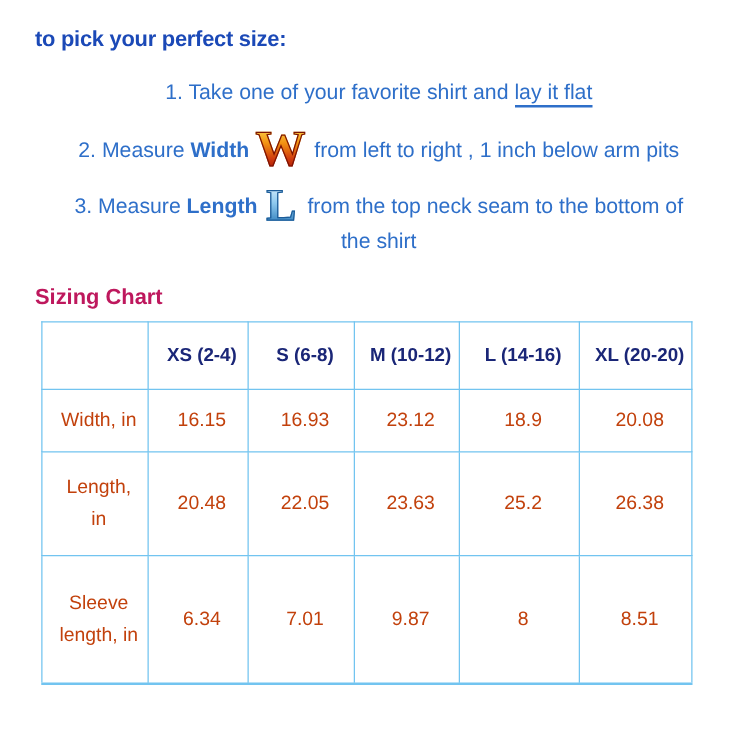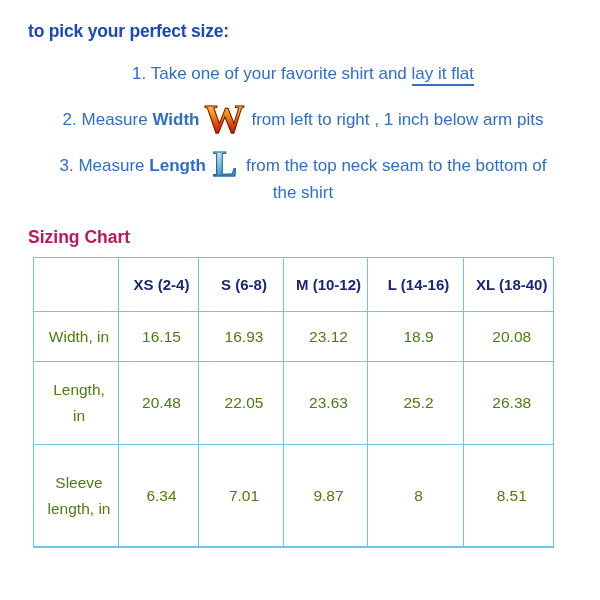--- a/index.html
+++ b/index.html
@@ -89,21 +89,21 @@
     overflow: hidden;
   }
   table.sizing { border-bottom: 2px solid #72c4f0; }
   table.sizing th {
     color: #1a2677;
     font-weight: bold;
     font-size: 15px;
     white-space: nowrap;
   }
   table.sizing td {
-    color: #4d7c0f;
+    color: #c2410c;
     font-size: 15.5px;
     line-height: 26px;
   }
   td.row-label { padding-left: 10px; padding-right: 14px; }
   tr.head-row   { height: 54px; }
   tr.row-width  { height: 50px; }
   tr.row-length { height: 83px; }
   tr.row-sleeve { height: 102px; }
 </style>
 </head>
@@ -132,21 +132,21 @@
       <col style="width:96px">
       <col style="width:90px">
     </colgroup>
     <tbody>
       <tr class="head-row">
         <th></th>
         <th>XS (2-4)</th>
         <th>S (6-8)</th>
         <th>M (10-12)</th>
         <th>L (14-16)</th>
-        <th>XL (18-40)</th>
+        <th>XL (20-20)</th>
       </tr>
       <tr class="row-width">
         <td class="row-label">Width, in</td>
         <td>16.15</td>
         <td>16.93</td>
         <td>23.12</td>
         <td>18.9</td>
         <td>20.08</td>
       </tr>
       <tr class="row-length">

